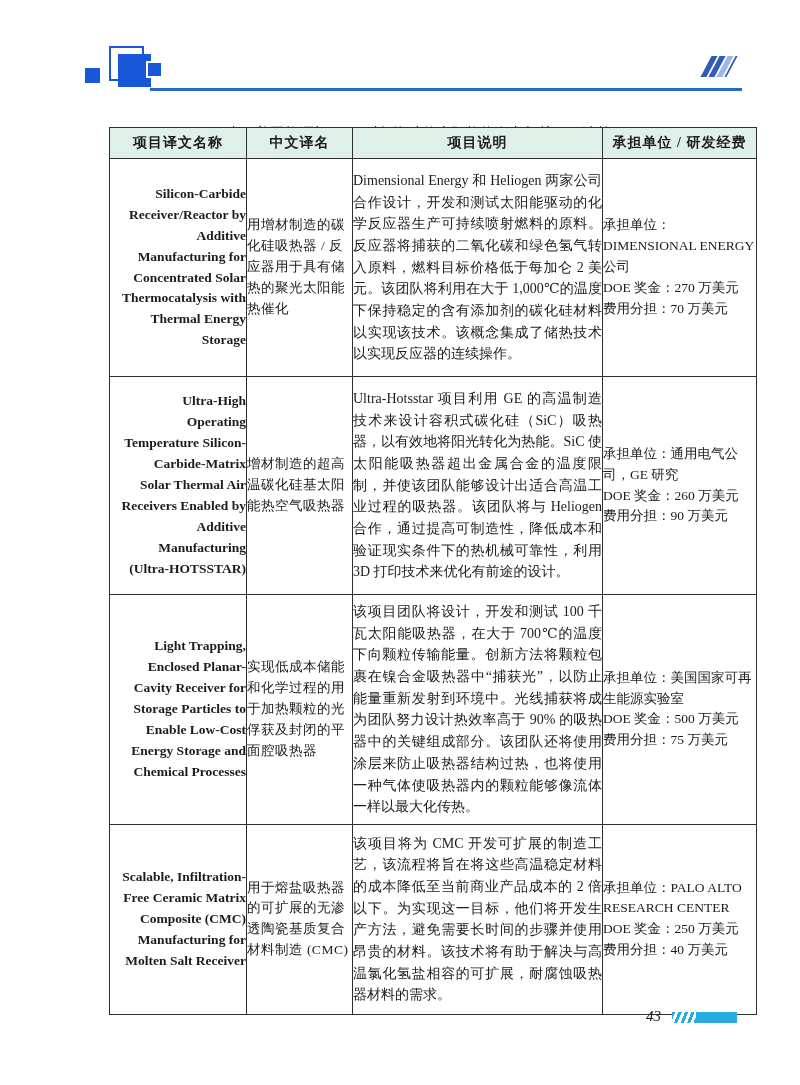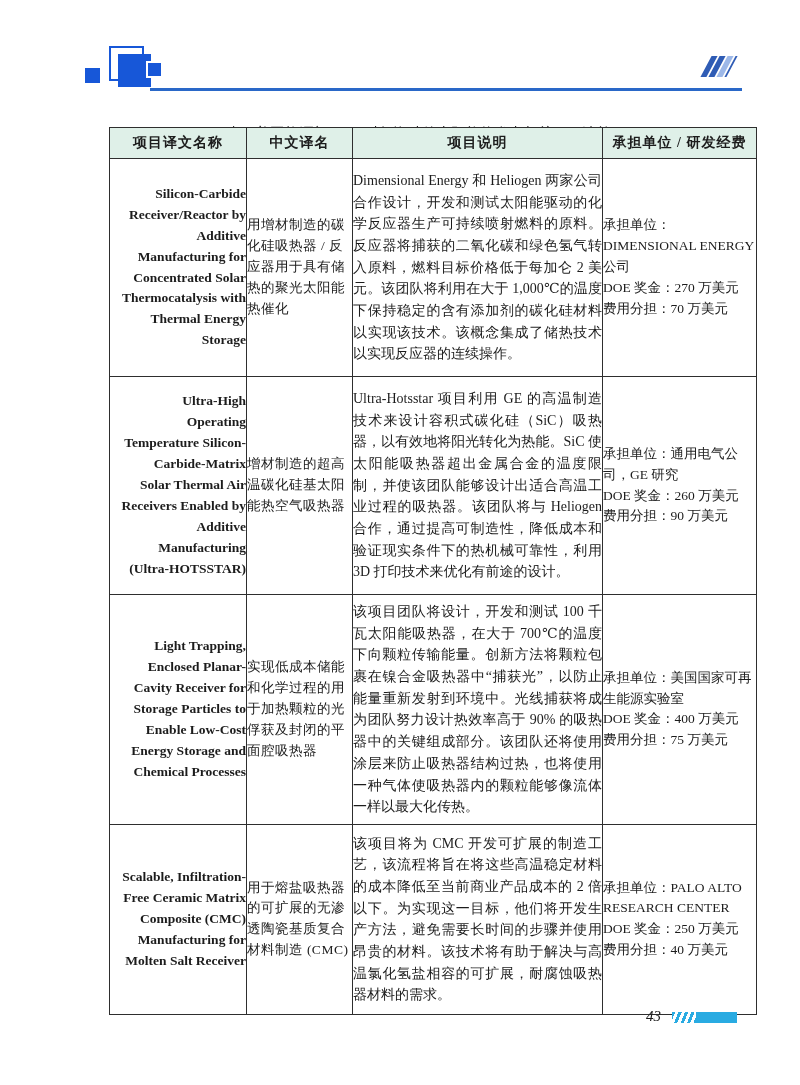--- a/index.html
+++ b/index.html
@@ -94,21 +94,21 @@
         <td class="c3">Ultra-Hotsstar 项目利用 GE 的高温制造技术来设计容积式碳化硅（SiC）吸热器，以有效地将阳光转化为热能。SiC 使太阳能吸热器超出金属合金的温度限制，并使该团队能够设计出适合高温工业过程的吸热器。该团队将与 Heliogen 合作，通过提高可制造性，降低成本和验证现实条件下的热机械可靠性，利用 3D 打印技术来优化有前途的设计。</td>
         <td class="c4">承担单位：通用电气公司，GE 研究
 DOE 奖金：260 万美元
 费用分担：90 万美元</td>
       </tr>
       <tr class="r3">
         <td class="c1">Light Trapping, Enclosed Planar-Cavity Receiver for Storage Particles to Enable Low-Cost Energy Storage and Chemical Processes</td>
         <td class="c2">实现低成本储能和化学过程的用于加热颗粒的光俘获及封闭的平面腔吸热器</td>
         <td class="c3">该项目团队将设计，开发和测试 100 千瓦太阳能吸热器，在大于 700℃的温度下向颗粒传输能量。创新方法将颗粒包裹在镍合金吸热器中“捕获光”，以防止能量重新发射到环境中。光线捕获将成为团队努力设计热效率高于 90% 的吸热器中的关键组成部分。该团队还将使用涂层来防止吸热器结构过热，也将使用一种气体使吸热器内的颗粒能够像流体一样以最大化传热。</td>
         <td class="c4">承担单位：美国国家可再生能源实验室
-DOE 奖金：400 万美元
+DOE 奖金：500 万美元
 费用分担：75 万美元</td>
       </tr>
       <tr class="r4">
         <td class="c1">Scalable, Infiltration-Free Ceramic Matrix Composite (CMC) Manufacturing for Molten Salt Receiver</td>
         <td class="c2">用于熔盐吸热器的可扩展的无渗透陶瓷基质复合材料制造 (CMC)</td>
         <td class="c3">该项目将为 CMC 开发可扩展的制造工艺，该流程将旨在将这些高温稳定材料的成本降低至当前商业产品成本的 2 倍以下。为实现这一目标，他们将开发生产方法，避免需要长时间的步骤并使用昂贵的材料。该技术将有助于解决与高温氯化氢盐相容的可扩展，耐腐蚀吸热器材料的需求。</td>
         <td class="c4">承担单位：PALO ALTO RESEARCH CENTER
 DOE 奖金：250 万美元
 费用分担：40 万美元</td>
       </tr>

